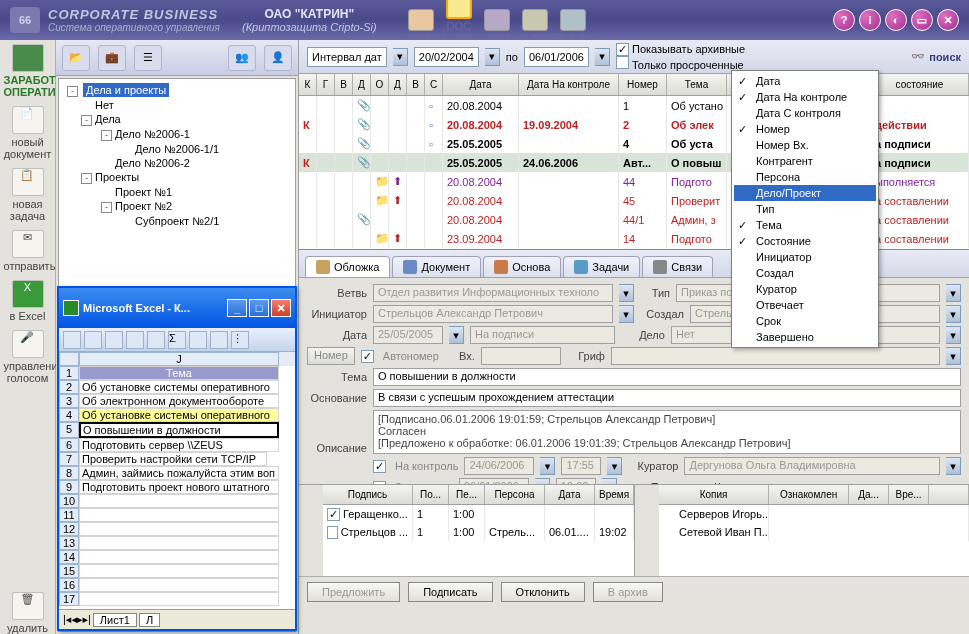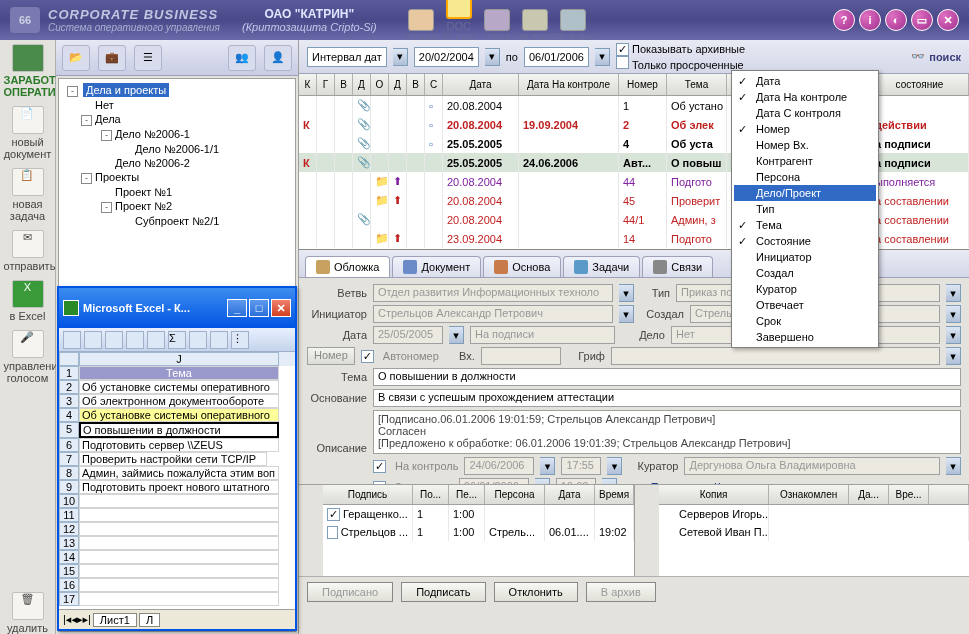--- a/index.html
+++ b/index.html
@@ -499,21 +499,21 @@
             </div>
             <div class="sigrow">
               <div class="gc" style="width:110px;padding-left:20px">Сетевой Иван П...</div>
               <div class="gc" style="flex:1"></div>
             </div>
           </div>
       </div>
     </div>
 
     <div class="btn-row">
-      <div class="btn dis">Подписано</div>
+      <div class="btn dis">Предложить</div>
       <div class="btn">Подписать</div>
       <div class="btn">Отклонить</div>
       <div class="btn dis">В архив</div>
     </div>
   </div>
 </div>
 
 <div class="ctx-menu" id="ctx-menu">
     <div class="ctx-item"><span class="ctx-chk">✓</span>Дата</div>
     <div class="ctx-item"><span class="ctx-chk">✓</span>Дата На контроле</div>

